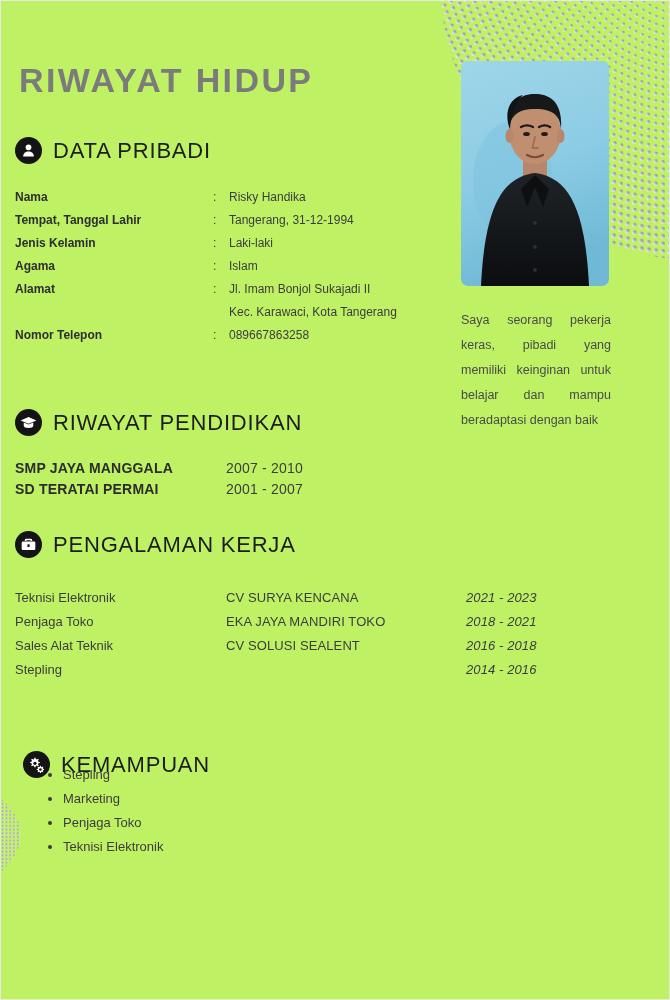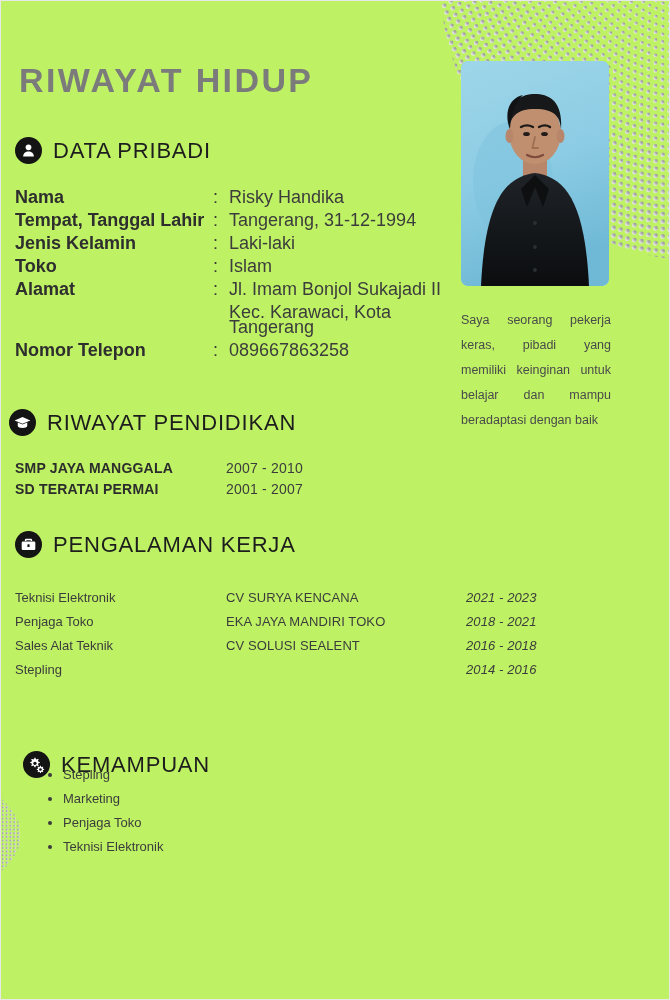--- a/index.html
+++ b/index.html
@@ -76,32 +76,32 @@
     flex: 0 0 27px;
     border-radius: 50%;
     background: #141414;
     display: flex;
     align-items: center;
     justify-content: center;
   }
   .sec-icon svg { display: block; }
 
   #head-data     { left: 14px; top: 136px; }
-  #head-edu      { left: 8px; top: 408px; }
+  #head-edu      { left: 14px; top: 408px; }
   #head-work     { left: 14px; top: 530px; }
   #head-skill    { left: 22px; top: 714px; margin-top: 36px; }
 
   
   .data-table {
     position: absolute;
     left: 14px;
     top: 189px;
     width: 430px;
     border-collapse: collapse;
-    font-size: 18px;
+    font-size: 12px;
   }
   .data-table td {
     padding: 0 0 8px 0;
     vertical-align: top;
     line-height: 15px;
   }
   .data-table td.lbl {
     width: 198px;
     font-weight: bold;
     color: #2e2e2e;
@@ -1966,21 +1966,21 @@
         <td class="lbl">Tempat, Tanggal Lahir</td>
         <td class="col">:</td>
         <td class="val">Tangerang, 31-12-1994</td>
       </tr>
       <tr>
         <td class="lbl">Jenis Kelamin</td>
         <td class="col">:</td>
         <td class="val">Laki-laki</td>
       </tr>
       <tr>
-        <td class="lbl">Toko</td>
+        <td class="lbl">Agama</td>
         <td class="col">:</td>
         <td class="val">Islam</td>
       </tr>
       <tr>
         <td class="lbl">Alamat</td>
         <td class="col">:</td>
         <td class="val">
           <span>Jl. Imam Bonjol Sukajadi II</span>
           <span class="line2">Kec. Karawaci, Kota Tangerang</span>
         </td>

